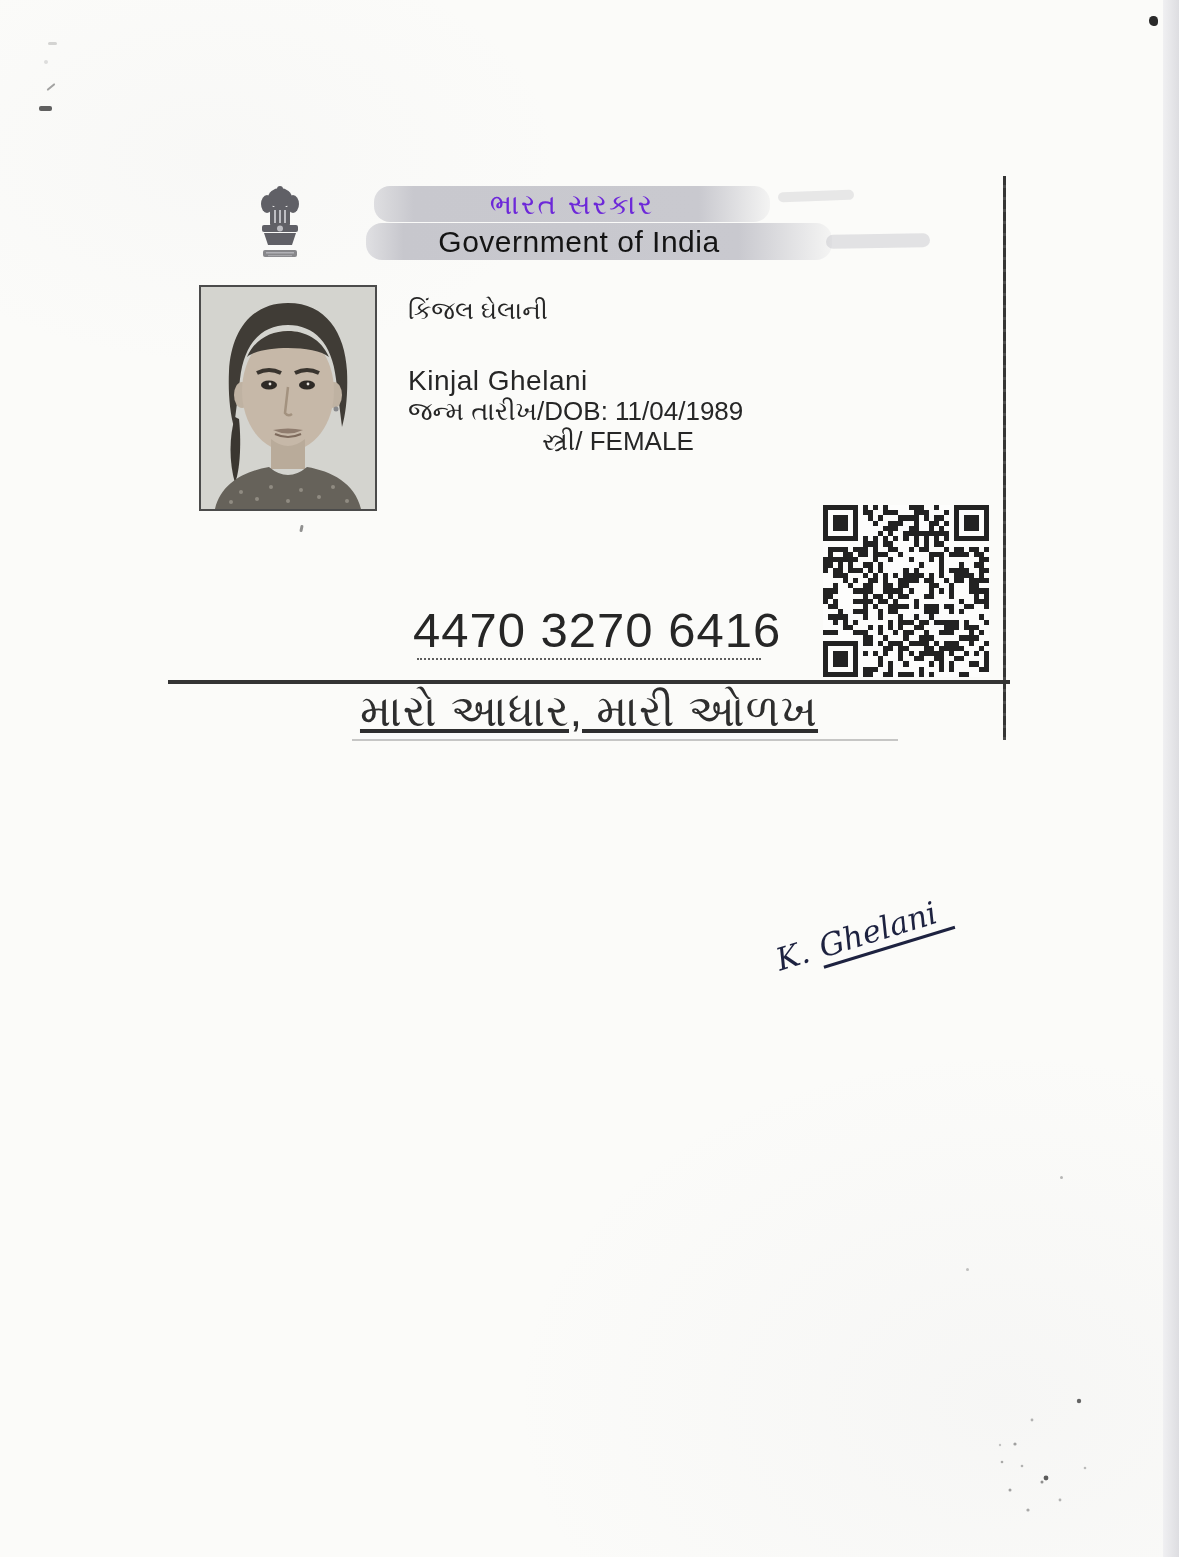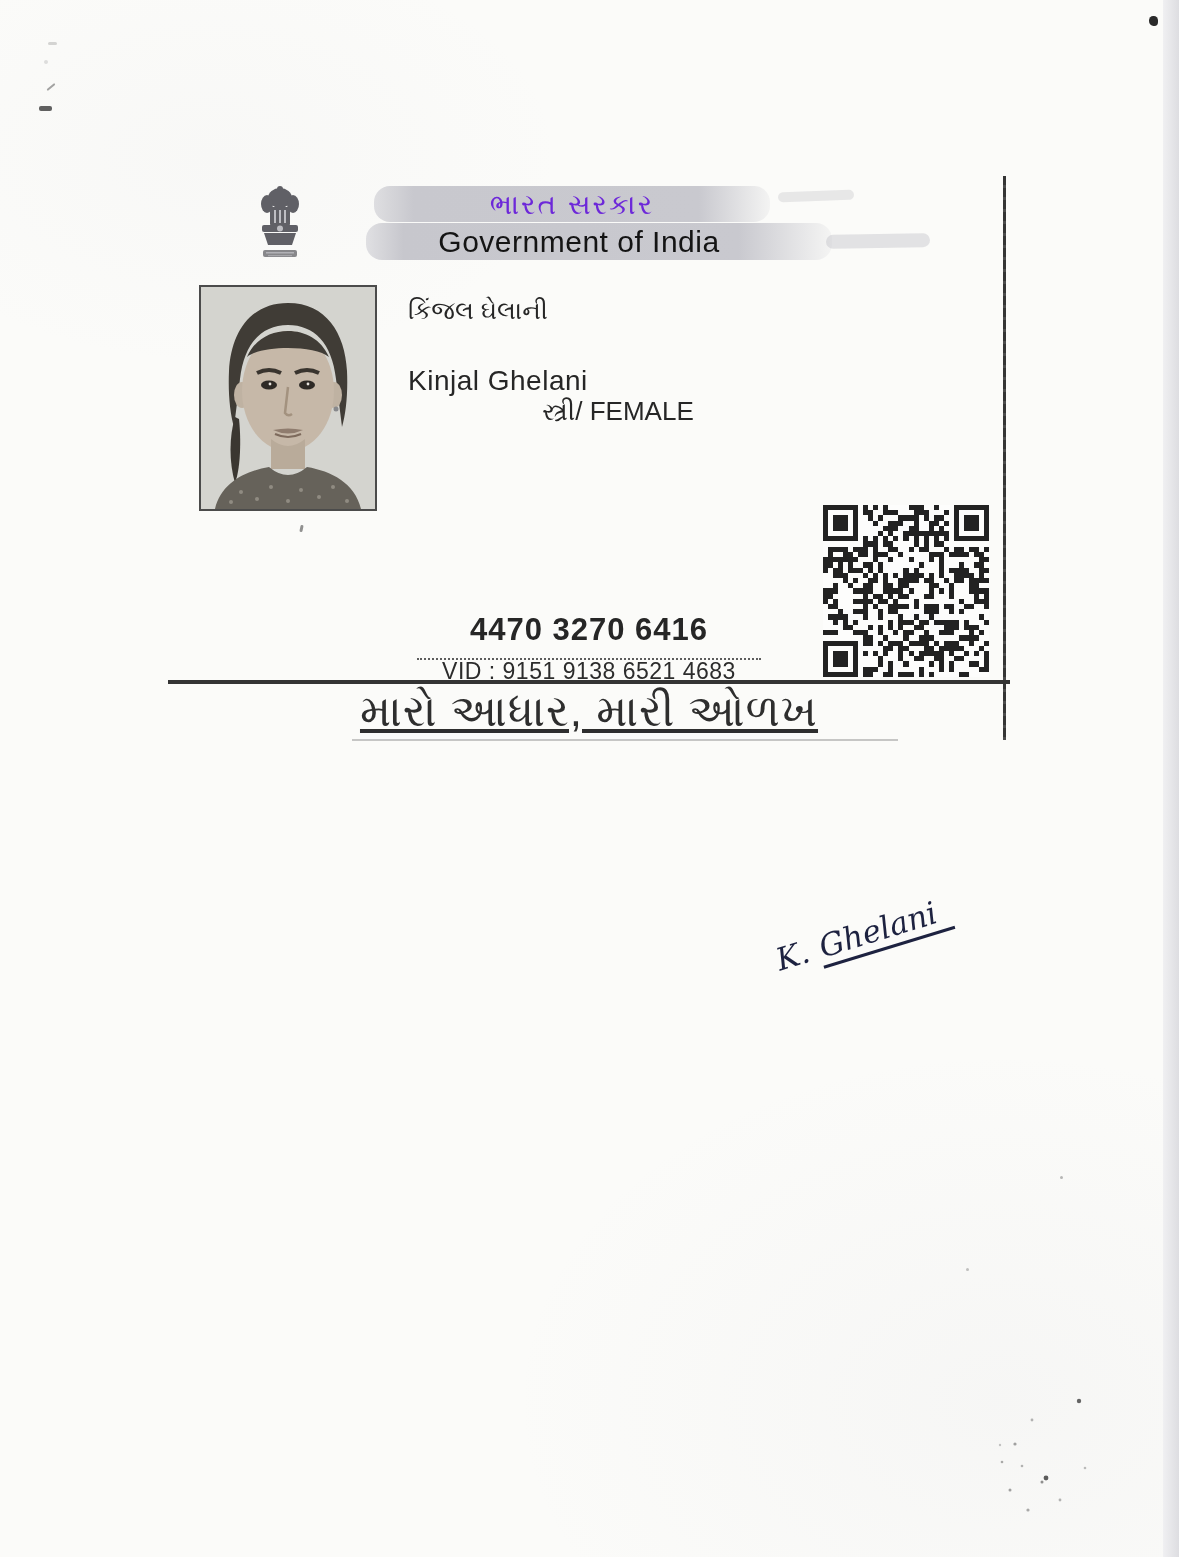--- a/index.html
+++ b/index.html
@@ -78,21 +78,21 @@
 
   
   .vrule{
     left:1003px;top:176px;width:3px;height:564px;background:#3e3e3e;
     background:repeating-linear-gradient(to bottom,#353535 0 9px,#4c4c4c 9px 12px);
   }
 
   
   .numblock{left:413px;top:604px;width:352px;text-align:center;}
   .aadhaar-num{
-    font-size:31px;line-height:52px;color:#262626;font-weight:700;
+    font-size:49px;line-height:52px;color:#262626;font-weight:400;
     white-space:nowrap;letter-spacing:1px;
   }
   .dotline{margin:2px 4px 0 4px;border-top:2px dotted #5d5d5d;height:0;}
   .vid{font-size:23px;line-height:26px;color:#2c2c2c;margin-top:-2px;letter-spacing:.5px;white-space:nowrap;}
 
   
   .hline{left:168px;top:680px;width:842px;height:4px;background:#343434;}
 
   
   .tagline{
@@ -200,20 +200,21 @@
       <circle cx="87" cy="214" r="2"></circle>
         <circle cx="30" cy="215" r="2"></circle>
         <circle cx="146" cy="214" r="2"></circle>
     </g>
   </svg>
 </div>
 
 <div class="abs details">
   <div class="d-line d-guj-name">કિંજલ ઘેલાની</div>
   <div class="d-line d-eng-name">Kinjal Ghelani</div>
+  <div class="d-line d-dob">જન્મ તારીખ/DOB: 11/04/1989</div>
   <div class="d-line d-gender">સ્ત્રી/ FEMALE</div>
 </div>
 
 <div class="abs qr">
   <svg id="qr-svg" width="166" height="172" viewBox="0 0 33 33" preserveAspectRatio="none" shape-rendering="crispEdges">
       <rect width="33" height="33" fill="#fdfdfc"></rect>
       <rect x="0" y="0" width="1" height="1" fill="#222"></rect>
       <rect x="1" y="0" width="1" height="1" fill="#222"></rect>
       <rect x="2" y="0" width="1" height="1" fill="#222"></rect>
       <rect x="3" y="0" width="1" height="1" fill="#222"></rect>
@@ -733,21 +734,20 @@
       <rect x="27" y="32" width="1" height="1" fill="#222"></rect>
       <rect x="28" y="32" width="1" height="1" fill="#222"></rect>
     </svg>
 </div>
 
 <div class="abs vrule"></div>
 
 <div class="abs numblock">
   <div class="aadhaar-num">4470 3270 6416</div>
   <div class="dotline"></div>
-  <div class="vid">VID : 9151 9138 6521 4683</div>
 </div>
 
 <div class="abs hline"></div>
 
 <div class="abs tagline">મારો આધાર, મારી ઓળખ</div>
 <div class="abs tagline-underline"></div>
 
 <div class="abs signature">
   <span class="sig-first">K.</span>
   <span class="sig-last">Ghelani</span>

